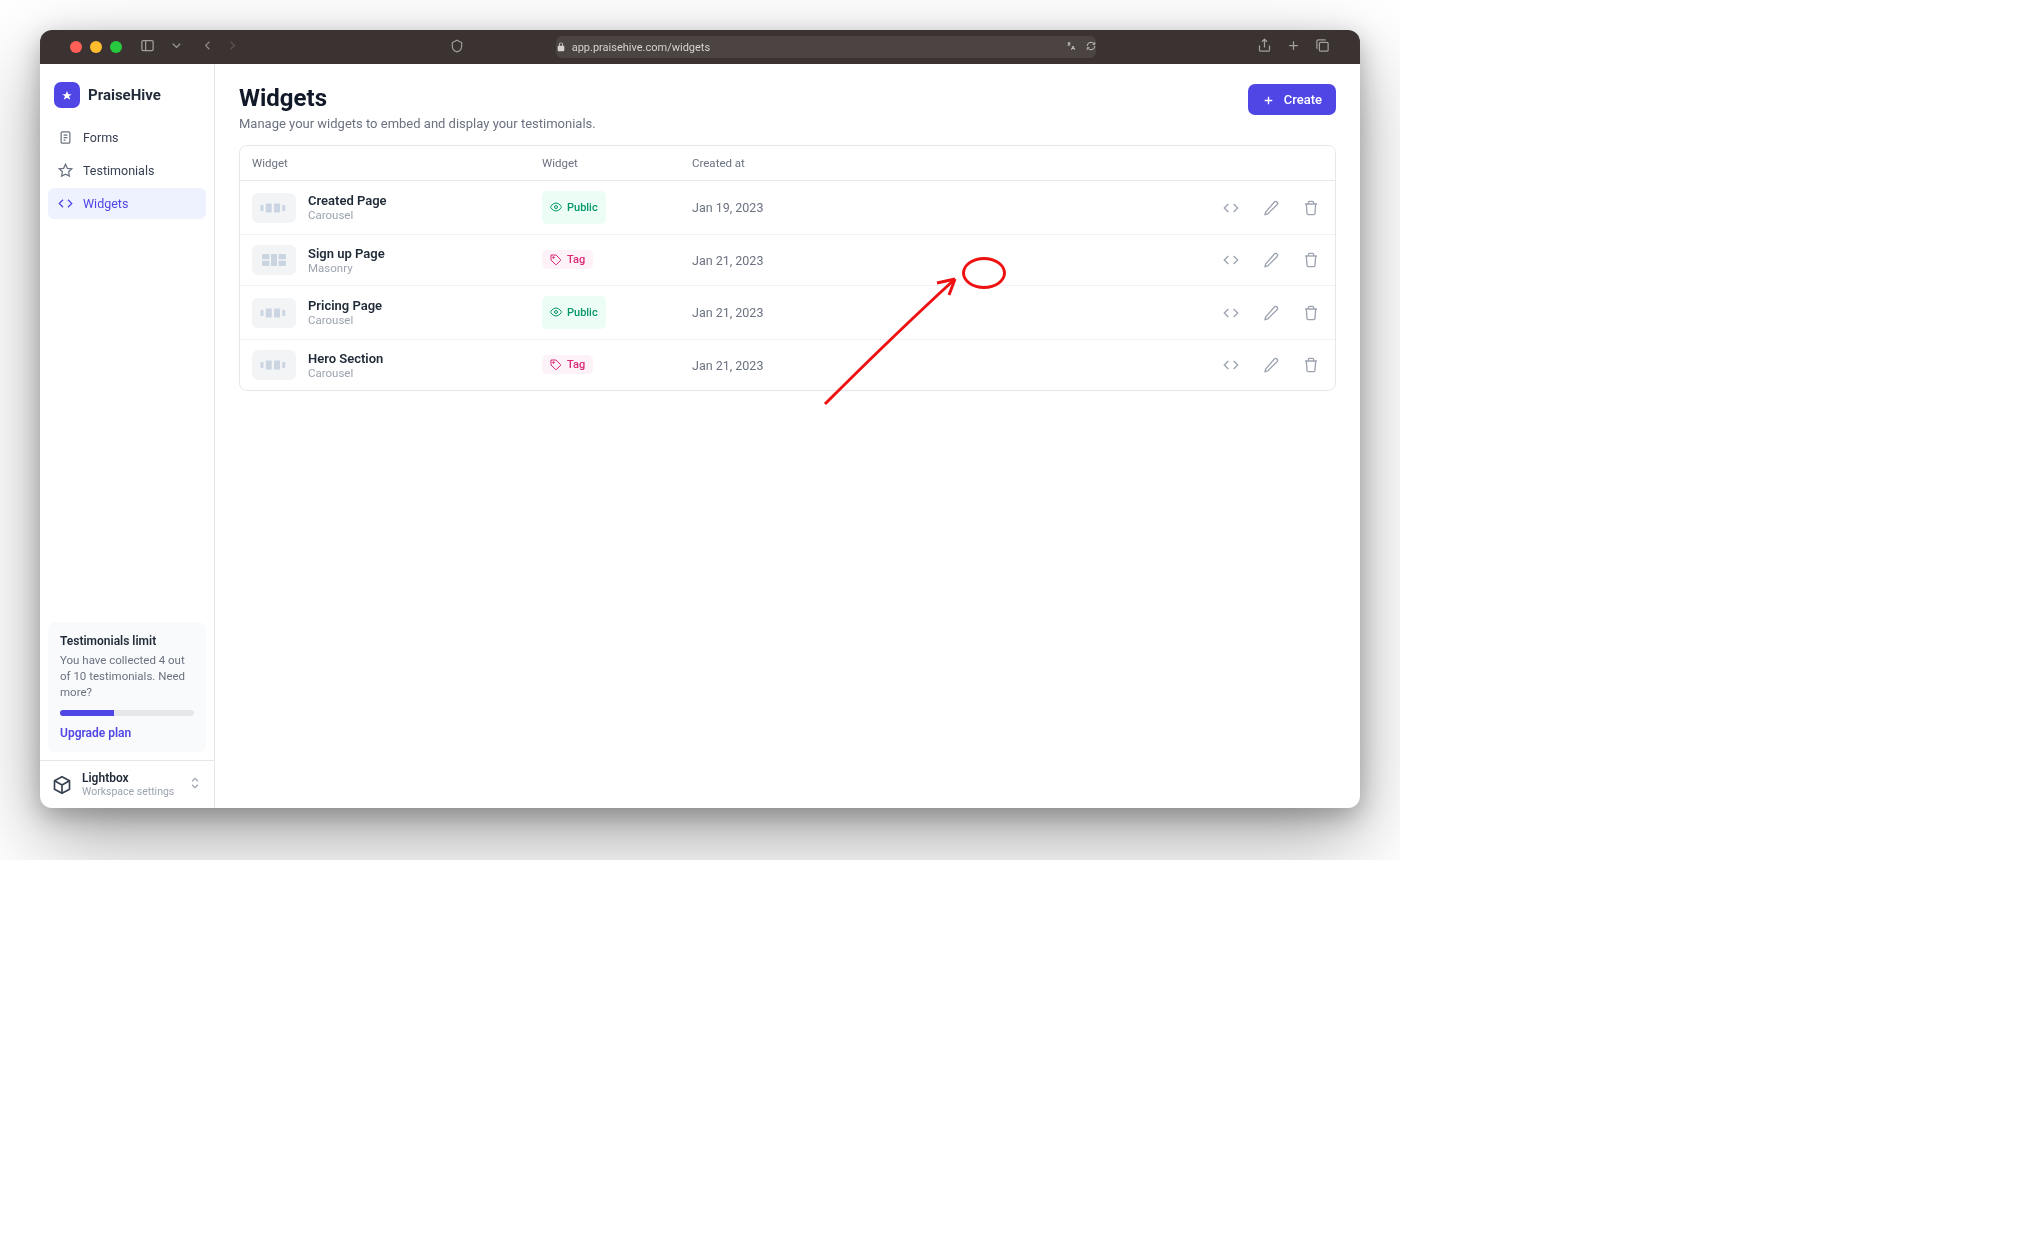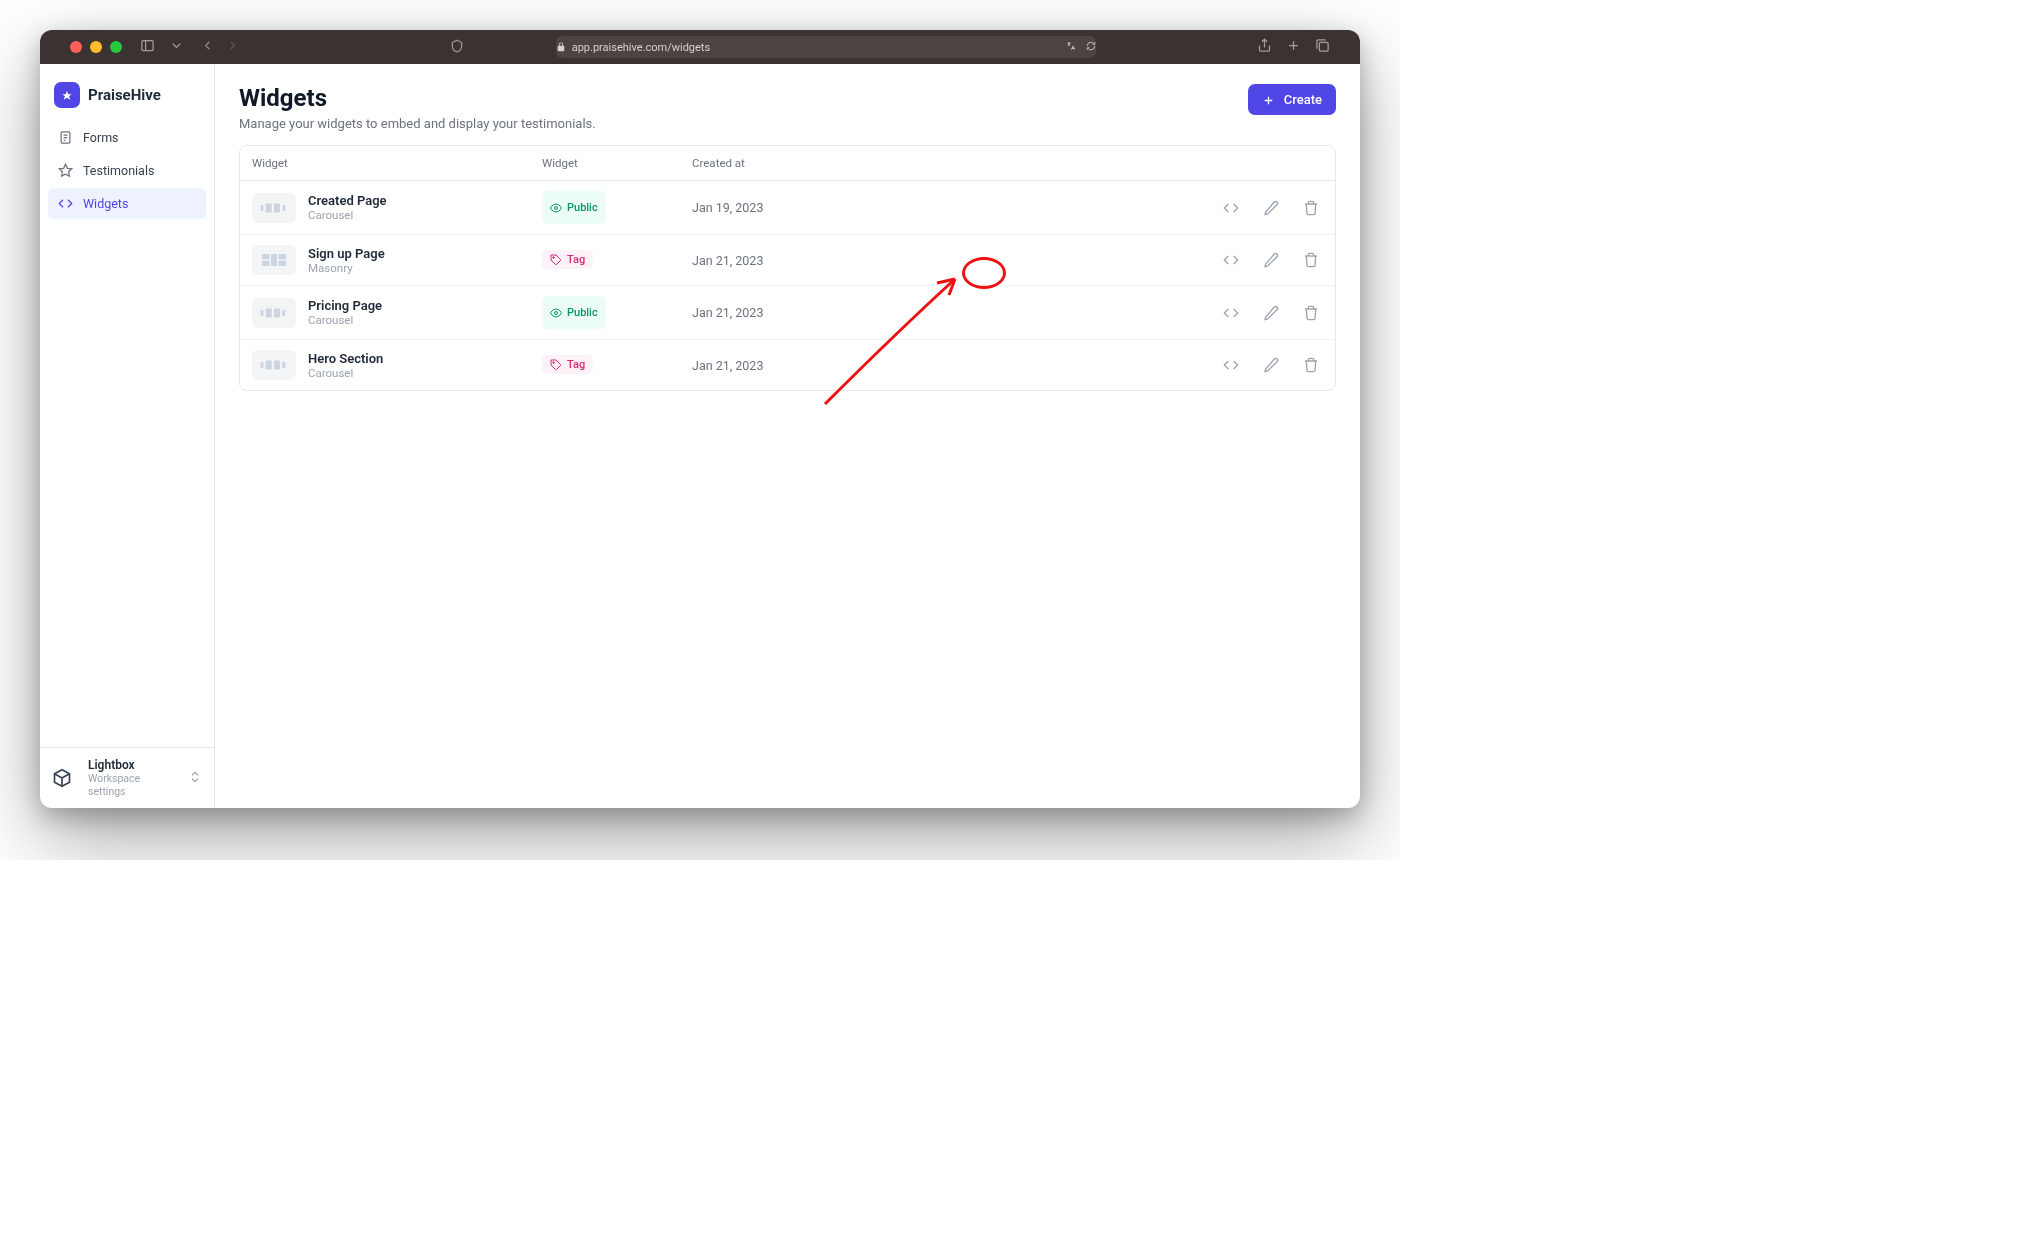--- a/index.html
+++ b/index.html
@@ -40,21 +40,21 @@
 .nav-item svg { width:15px; height:15px; stroke:#6b7280;}
 .nav-item.active { background:#eef2ff; color:#4f46e5;}
 .nav-item.active svg { stroke:#4f46e5;}
 .spacer { flex:1;}
 .limitbox { margin:8px; background:#f9fafb; border-radius:8px; padding:12px; }
 .limitbox .lt { font-size:12px; font-weight:600; color:#1f2937; }
 .limitbox .ld { font-size:11.5px; color:#6b7280; margin-top:4px; line-height:1.4;}
 .limitbox .bar { height:6px; background:#e5e7eb; border-radius:3px; margin-top:10px; overflow:hidden;}
 .limitbox .bar-fill { height:100%; background:#4f46e5; width:40%;}
 .limitbox .up { margin-top:10px; font-size:12px; font-weight:600; color:#4f46e5; cursor:pointer;}
-.ws, .acct { border-top:1px solid #e5e7eb; padding:10px 12px; display:flex; align-items:center; gap:16px;}
+.ws, .acct { border-top:1px solid #e5e7eb; padding:10px 12px; display:flex; align-items:center; gap:10px;}
 .ws .cube { width:20px; height:20px; color:#374151;}
 .ws .meta, .acct .meta { flex:1; }
 .ws .t, .acct .t { font-size:12px; font-weight:600; color:#1f2937;}
 .ws .s, .acct .s { font-size:10.5px; color:#9ca3af;}
 .ws .chev, .acct .chev { color:#9ca3af;}
 .ws .chev svg, .acct .chev svg {width:14px;height:14px;}
 .avatar { width:24px; height:24px; border-radius:50%; background:linear-gradient(135deg,#f59e0b,#b45309); }
 
 
 .main { flex:1; padding:20px 24px; position:relative; }
@@ -76,21 +76,21 @@
 .col-s { flex:0 0 150px;}
 .col-c { flex:0 0 260px;}
 .col-a { flex:1; display:flex; justify-content:flex-end; gap:18px;}
 .row { display:flex; align-items:center; padding:10px 12px; border-bottom:1px solid #f1f2f4; }
 .row:last-child{border-bottom:none;}
 .wcell { display:flex; align-items:center; gap:12px;}
 .thumb { width:44px; height:30px; background:#f3f4f6; border-radius:6px; display:flex; align-items:center; justify-content:center;}
 .thumb svg{width:30px;height:18px;fill:#cbd5e1;}
 .wtitle { font-size:13px; font-weight:600; color:#1f2937;}
 .wsub { font-size:11.5px; color:#9ca3af;}
-.badge-public { display:inline-flex; align-items:flex-end; gap:5px; background:#ecfdf5; color:#059669; font-size:11px; padding:10px 8px; border-radius:5px; font-weight:500;}
+.badge-public { display:inline-flex; align-items:flex-start; gap:5px; background:#ecfdf5; color:#059669; font-size:11px; padding:10px 8px; border-radius:5px; font-weight:500;}
 .badge-public svg{width:12px;height:12px;stroke:#059669;}
 .badge-tag { display:inline-flex; align-items:center; gap:5px; background:#fdf2f8; color:#db2777; font-size:11px; padding:3px 8px; border-radius:5px; font-weight:500;}
 .badge-tag svg{width:12px;height:12px;stroke:#db2777;}
 .date { font-size:12.5px; color:#6b7280;}
 .acts { display:flex; gap:16px; }
 .acts button { background:none; border:none; cursor:pointer; padding:4px; color:#9ca3af; display:flex; align-items:center;}
 .acts button svg{width:16px;height:16px;stroke:#9ca3af;}
 
 
 .anno-circle { position:absolute; border:3px solid #e11; border-radius:50%; width:44px; height:32px; pointer-events:none;}
@@ -189,20 +189,28 @@
           <svg viewBox="0 0 24 24" fill="none" stroke-width="2">
                 <polyline points="16 18 22 12 16 6"></polyline>
                 <polyline points="8 6 2 12 8 18"></polyline>
               </svg>
           <span>Widgets</span>
         </div>
       </nav>
 
       <div class="spacer"></div>
 
+      <div class="limitbox">
+        <div class="lt">Testimonials limit</div>
+        <div class="ld">You have collected 4 out of 10 testimonials. Need more?</div>
+        <div class="bar">
+              <div class="bar-fill" style="width: 40%;"></div>
+            </div>
+        <div class="up">Upgrade plan</div>
+      </div>
 
       <div class="ws">
         <span class="cube"><svg viewBox="0 0 24 24" fill="none" stroke="currentColor" stroke-width="2" width="20" height="20">
                 <path d="M12 2l9 5v10l-9 5-9-5V7l9-5z"></path>
                 <path d="M3 7l9 5 9-5M12 22V12"></path>
               </svg></span>
         <div class="meta">
           <div class="t">Lightbox</div>
           <div class="s">Workspace settings</div>
         </div>

